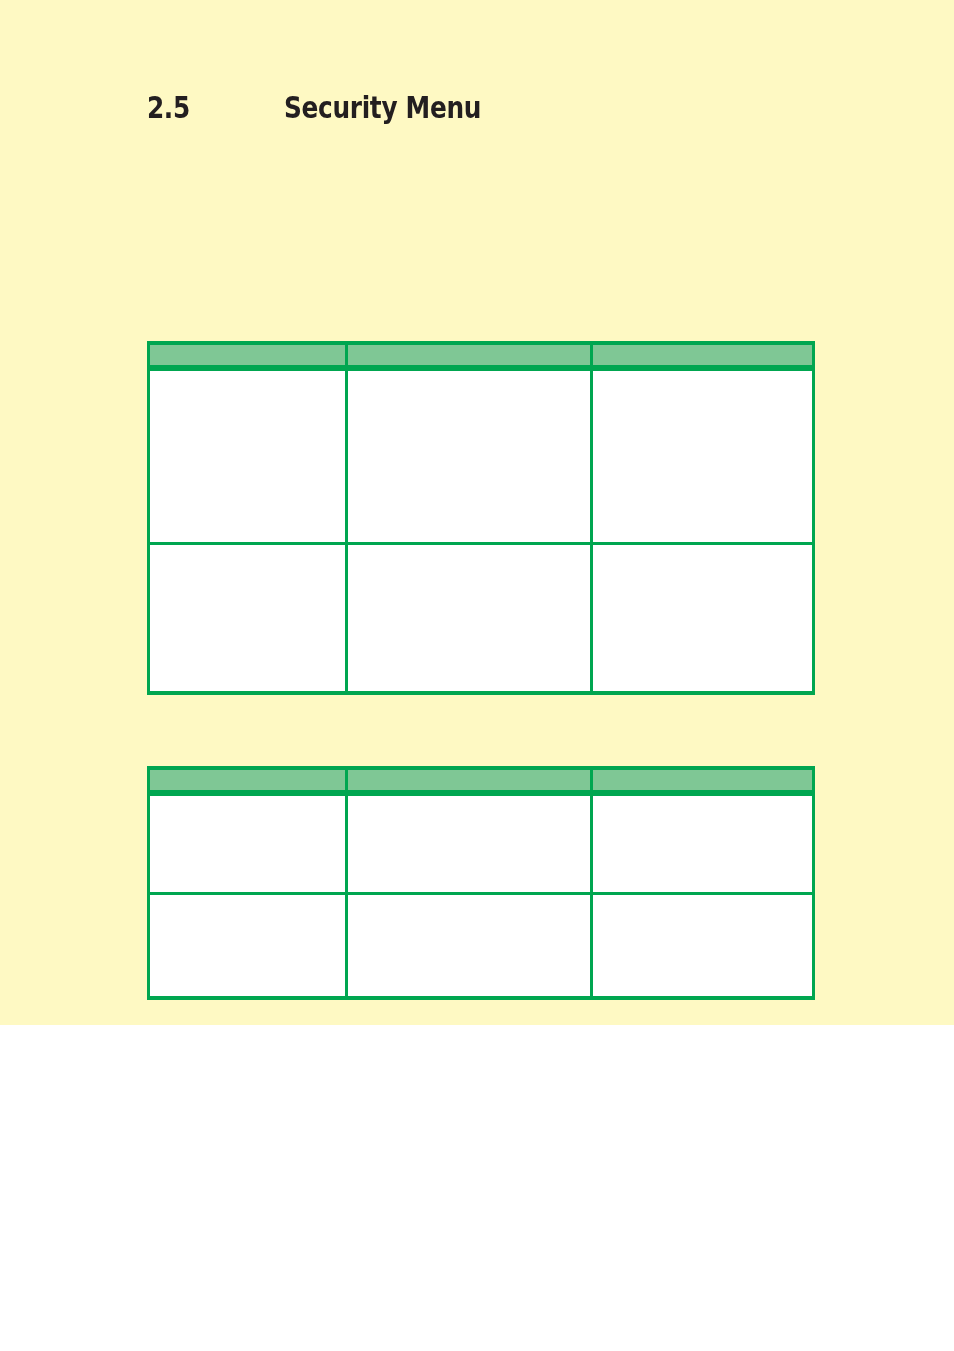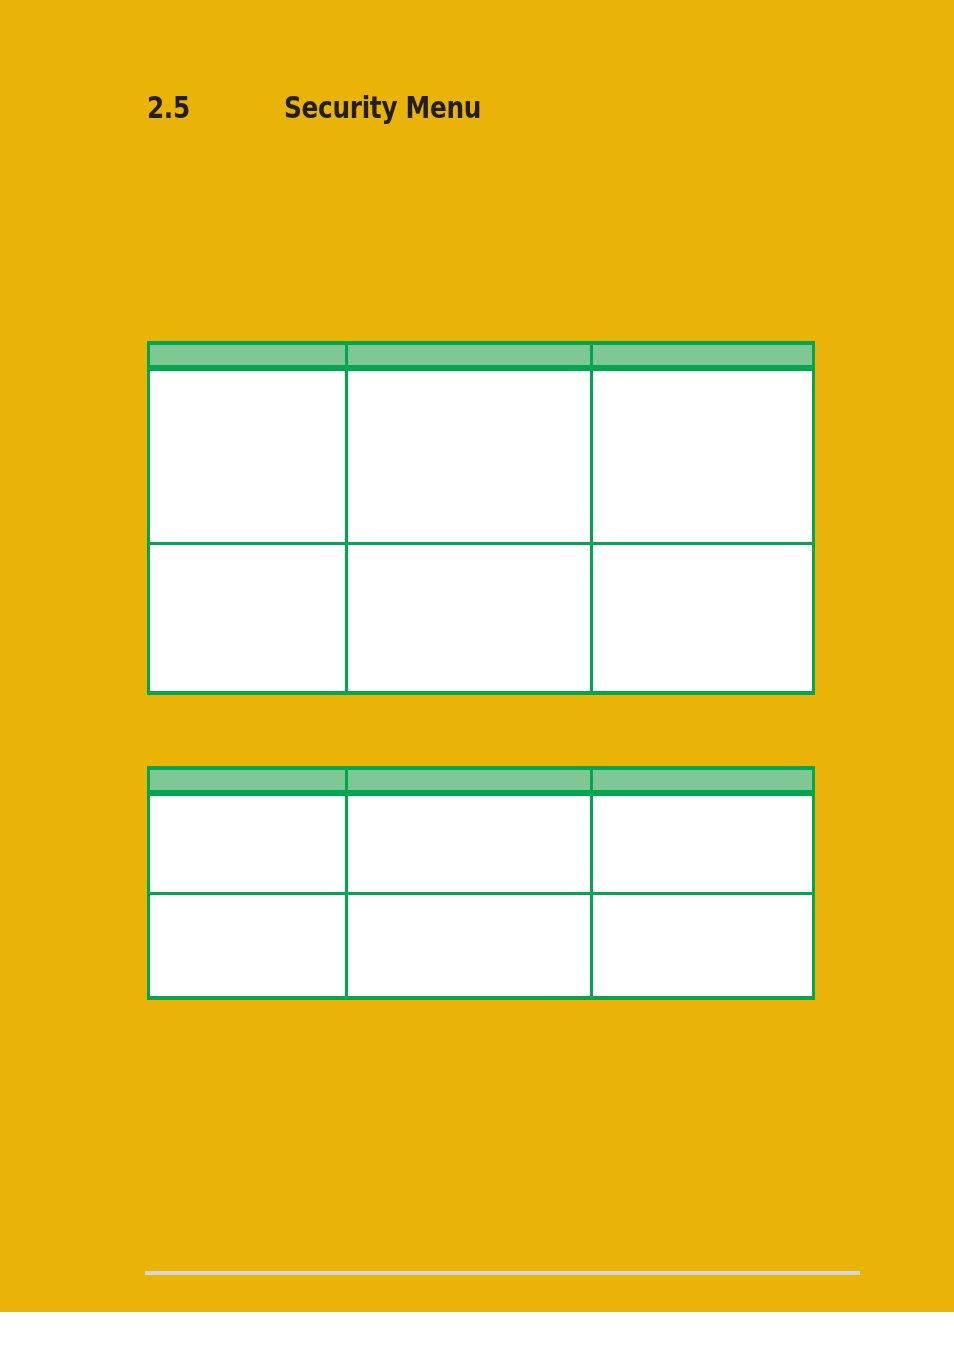--- a/index.html
+++ b/index.html
@@ -8,22 +8,22 @@
     padding: 0;
     background: #ffffff;
   }
   body {
     font-family: "Liberation Sans", sans-serif;
     -webkit-font-smoothing: antialiased;
   }
   .page {
     position: relative;
     width: 954px;
-    height: 1312px;
-    background: #eab308;
+    height: 1025px;
+    background: #fef9c3;
     overflow: hidden;
   }
 
   
   .heading {
     position: absolute;
     left: 147px;
     top: 92px;
     display: flex;
     align-items: baseline;

